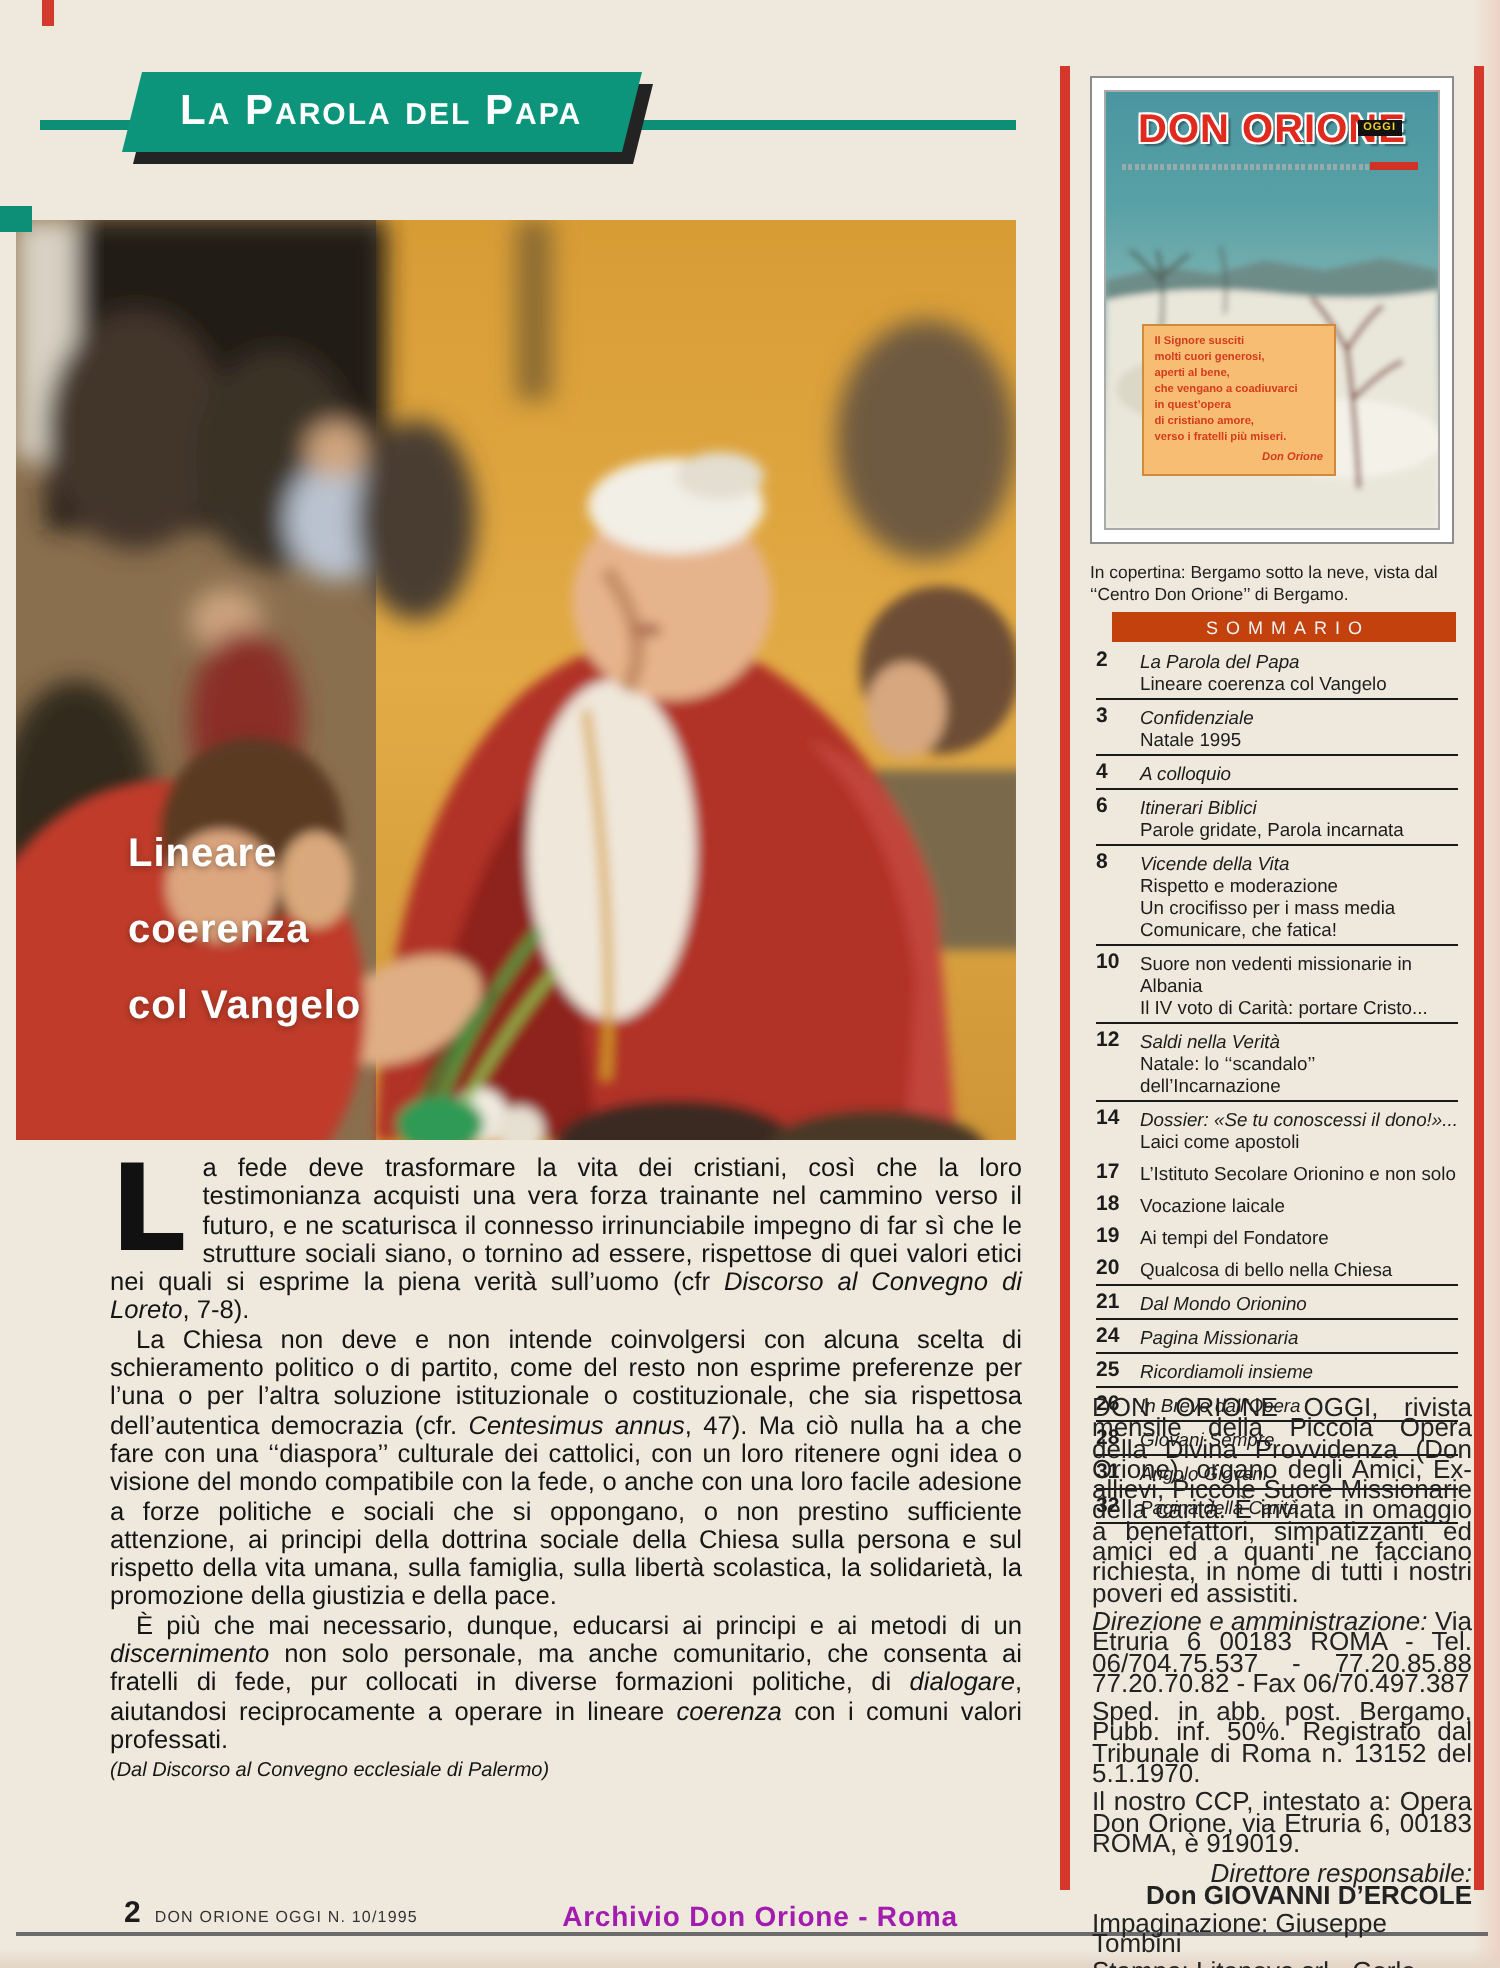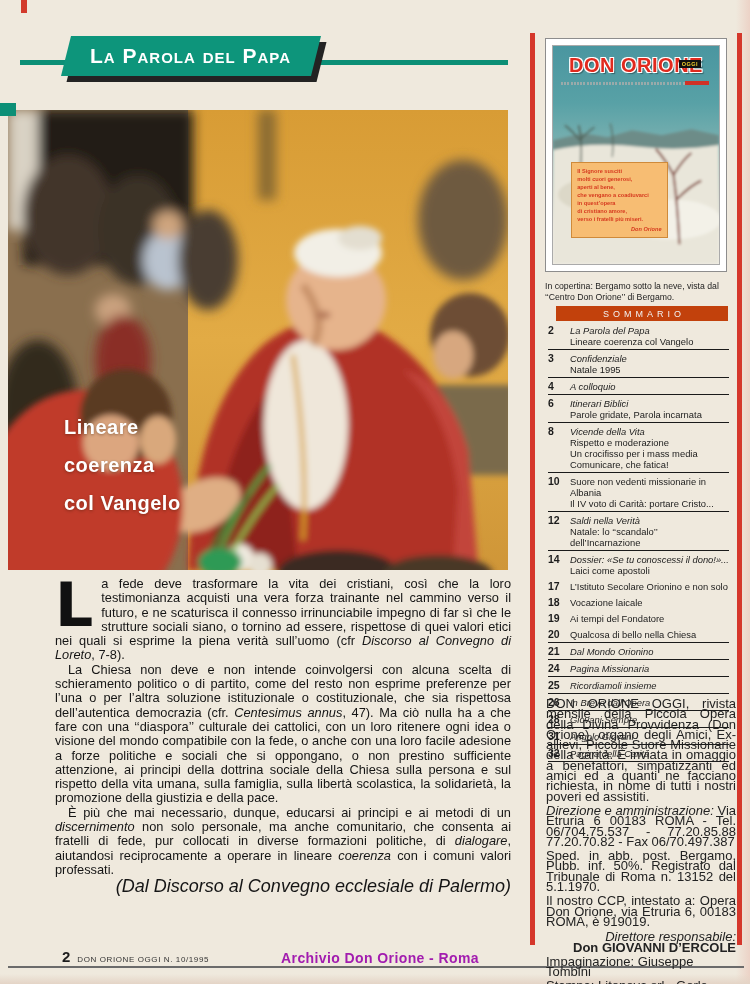--- a/index.html
+++ b/index.html
@@ -36,21 +36,21 @@
     font-size:20px;line-height:38px;letter-spacing:0.5px;
     text-shadow:0 1px 3px rgba(60,30,10,0.45);z-index:4;}
 
   
   .article{position:absolute;left:55px;top:577px;width:456px;
     font-size:12.8px;line-height:14.3px;text-align:justify;color:#151515;}
   .article p{margin:0;}
   .article p.indent{text-indent:13px;}
   .dropcap{float:left;font-weight:bold;font-size:60px;line-height:48px;
     padding:4px 8px 0 0;color:#111;font-family:"DejaVu Sans",sans-serif;}
-  .attribution{text-align:right;font-style:italic;margin-top:2px;font-size:18px;}
+  .attribution{font-style:italic;margin-top:2px;font-size:10px;}
 
   
   .footer{position:absolute;left:62px;top:948px;width:448px;display:flex;align-items:baseline;gap:7px;}
   .footer .pagenum{font-weight:bold;font-size:15px;}
   .footer .issue{font-size:8px;letter-spacing:0.6px;color:#333;}
   .watermark{position:absolute;left:250px;top:950px;width:260px;text-align:center;
     font-size:14px;font-weight:bold;letter-spacing:0.4px;color:#a21caf;}
   .bottom-rule{position:absolute;left:8px;top:966px;width:736px;height:2px;background:#6b6b6b;}
 
   

